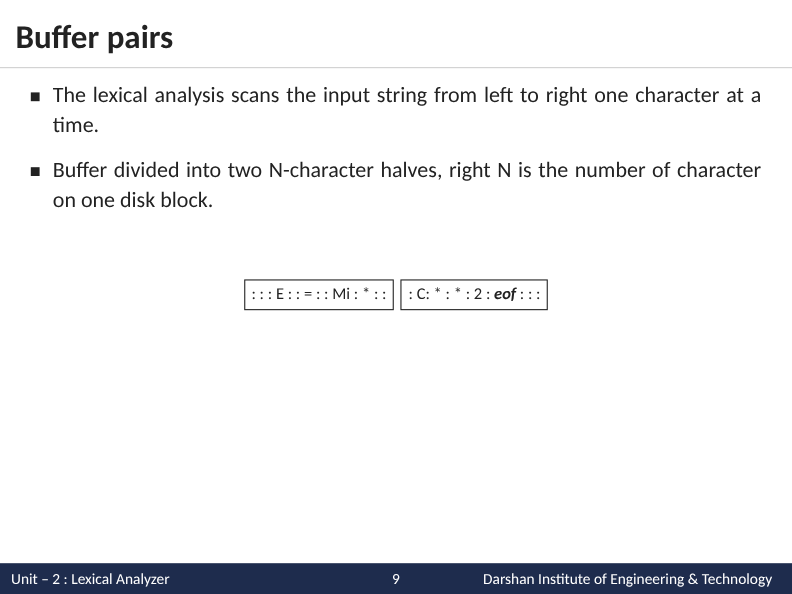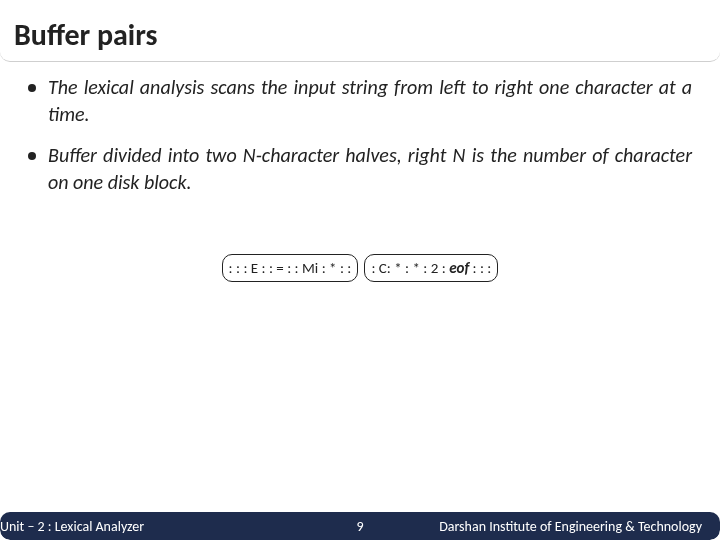--- a/index.html
+++ b/index.html
@@ -1,15 +1,15 @@
 <!DOCTYPE html>
 <html><head>
 <meta charset="utf-8">
 <style>
-  * { margin: 0; padding: 0; box-sizing: border-box; border-radius: 10px; }
+  * { margin: 0; padding: 0; box-sizing: border-box; }
   body {
     width: 720px;
     height: 540px;
     font-family: Calibri, "Segoe UI", Arial, sans-serif;
     background: #fff;
     position: relative;
     overflow: hidden;
   }
   .slide {
     width: 100%;
@@ -38,21 +38,20 @@
     background: #222;
     margin-top: 10px;
     margin-right: 12px;
   }
   .bullet-text {
     font-size: 20px;
     line-height: 1.35;
     color: #222;
     text-align: justify;
     flex: 1;
-    font-style: italic;
   }
   .buffer-row {
     display: flex;
     justify-content: center;
     margin-top: 58px;
     gap: 6px;
   }
   .buffer-box {
     border: 1px solid #222;
     font-size: 15px;
@@ -72,20 +71,21 @@
     left: 0;
     width: 100%;
     height: 28px;
     background: #1e2c4d;
     color: #fff;
     display: flex;
     align-items: center;
     font-size: 14px;
   }
   .footer-left {
+    padding-left: 10px;
     flex: 0 0 auto;
   }
   .footer-center {
     position: absolute;
     left: 50%;
     transform: translateX(-50%);
   }
   .footer-right {
     margin-left: auto;
     padding-right: 18px;

